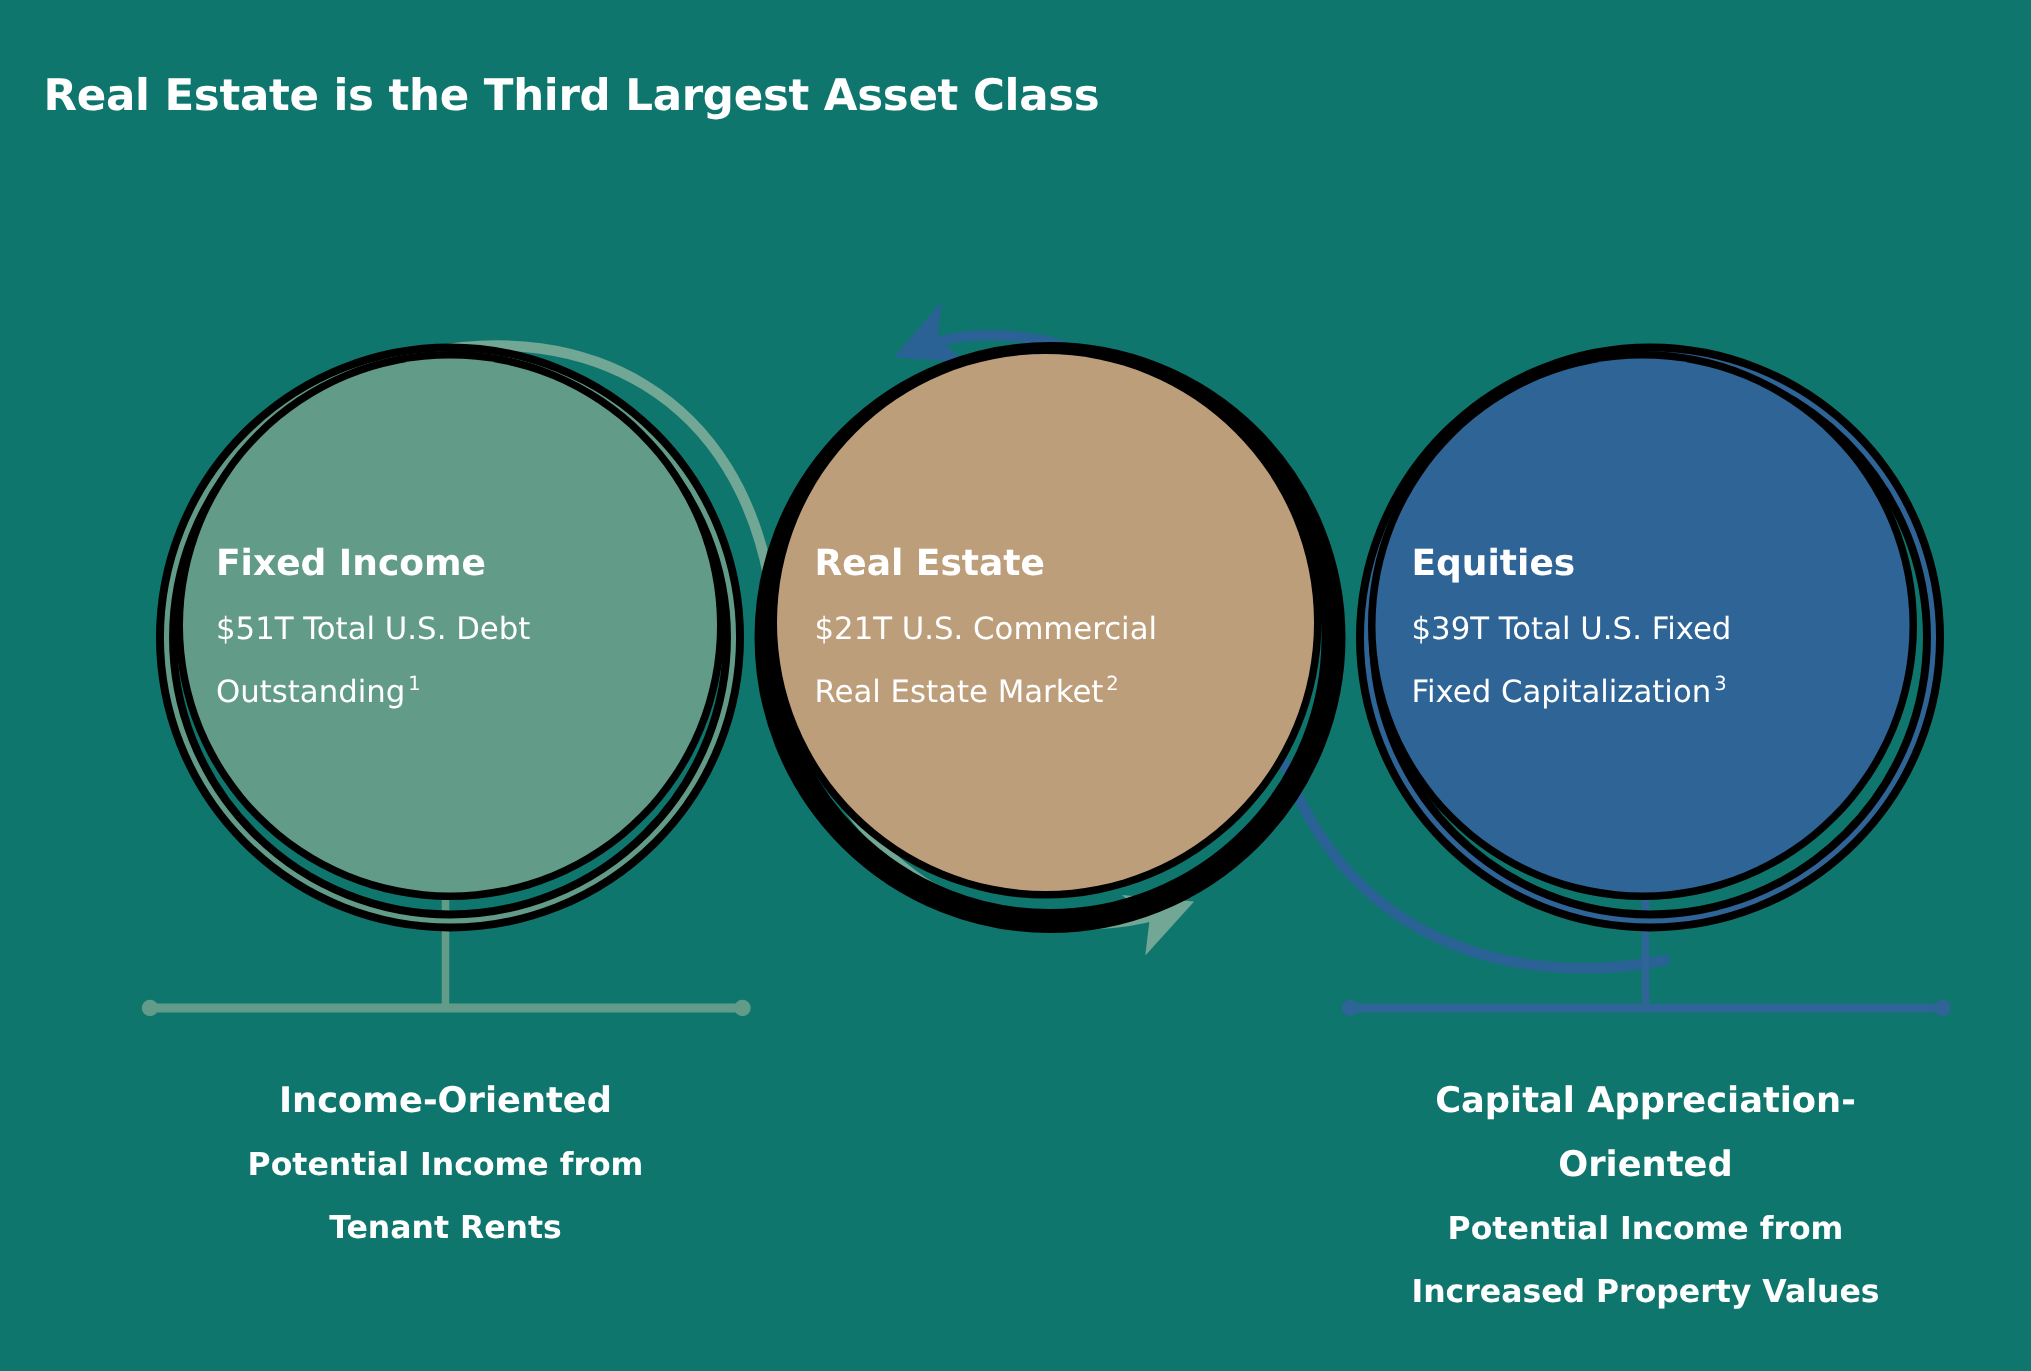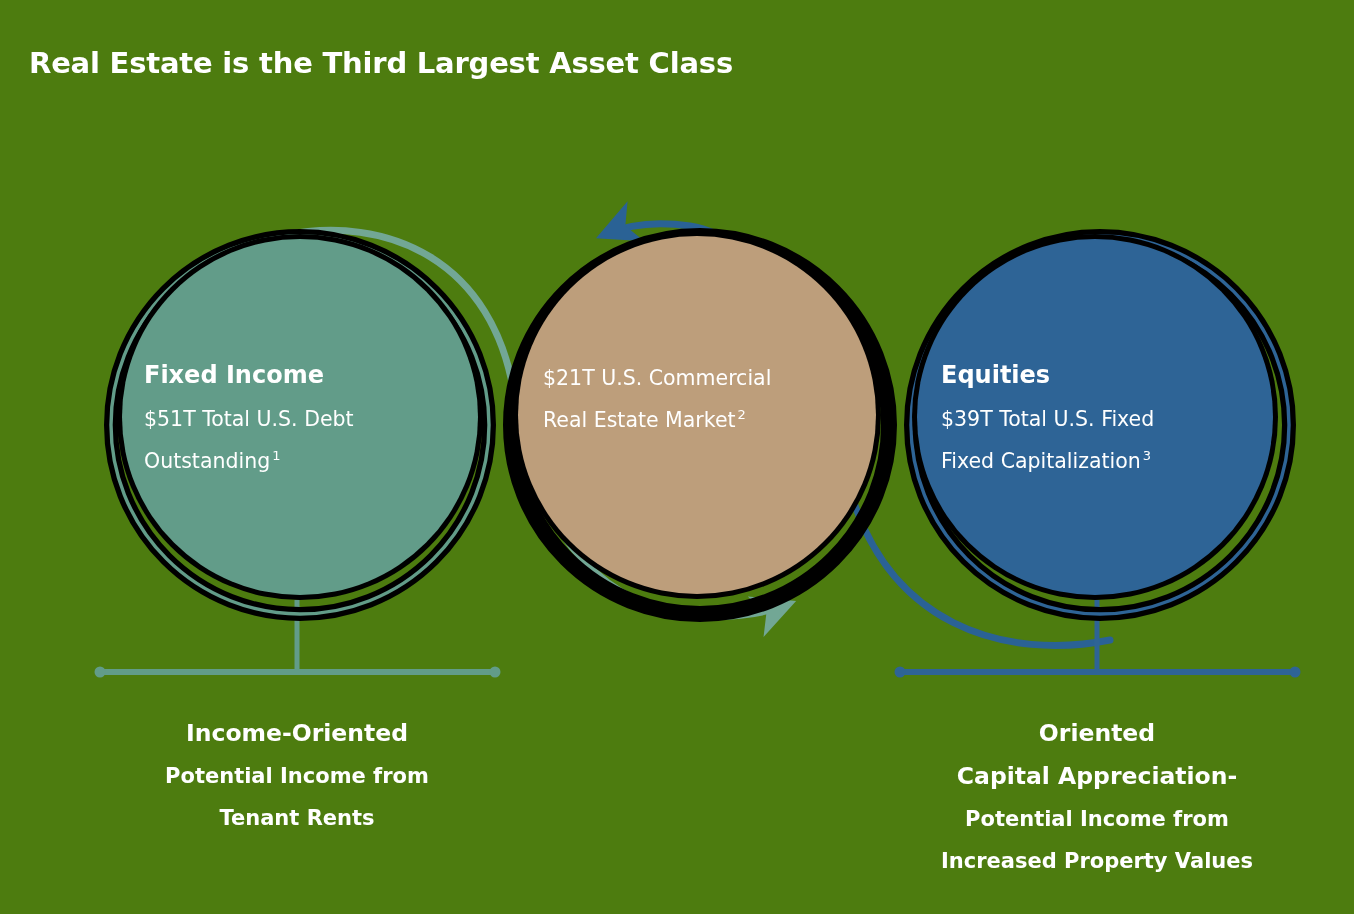--- a/index.html
+++ b/index.html
@@ -10,21 +10,21 @@
   body {
     width: 1354px;
     height: 914px;
     overflow: hidden;
     font-family: "DejaVu Sans", sans-serif;
     position: relative;
   }
   #slide {
     position: absolute;
     inset: 0;
-    background: #4d7c0f;
+    background: #0f766e;
   }
   #slide-title {
     position: absolute;
     left: 29px;
     top: 46px;
     font-family: "DejaVu Sans", sans-serif;
     font-weight: bold;
     font-size: 29px;
     letter-spacing: -0.2px;
     color: #ffffff;
@@ -148,36 +148,37 @@
     </g>
   </svg>
 
   <div class="node-text" style="left:144px; top:357px; width:330px;">
     <div class="node-title">Fixed Income</div>
     <div class="node-sub">$51T Total U.S. Debt</div>
     <div class="node-sub"><span>Outstanding</span><sup>1</sup></div>
   </div>
 
   <div class="node-text" style="left:543px; top:357px; width:340px;">
+    <div class="node-title">Real Estate</div>
     <div class="node-sub">$21T U.S. Commercial</div>
     <div class="node-sub"><span>Real Estate Market</span><sup>2</sup></div>
   </div>
 
   <div class="node-text" style="left:941px; top:357px; width:340px;">
     <div class="node-title">Equities</div>
     <div class="node-sub">$39T Total U.S. Fixed</div>
     <div class="node-sub"><span>Fixed Capitalization</span><sup>3</sup></div>
   </div>
 
   <div class="caption" style="left:72px; top:712px; width:450px;">
     <div class="caption-head">Income-Oriented</div>
     <div class="caption-body">Potential Income from</div>
     <div class="caption-body">Tenant Rents</div>
   </div>
 
   <div class="caption" style="left:872px; top:712px; width:450px;">
+    <div class="caption-head">Capital Appreciation-</div>
     <div class="caption-head">Oriented</div>
-    <div class="caption-head">Capital Appreciation-</div>
     <div class="caption-body">Potential Income from</div>
     <div class="caption-body">Increased Property Values</div>
   </div>
 
 </div>
 
 </body></html>

